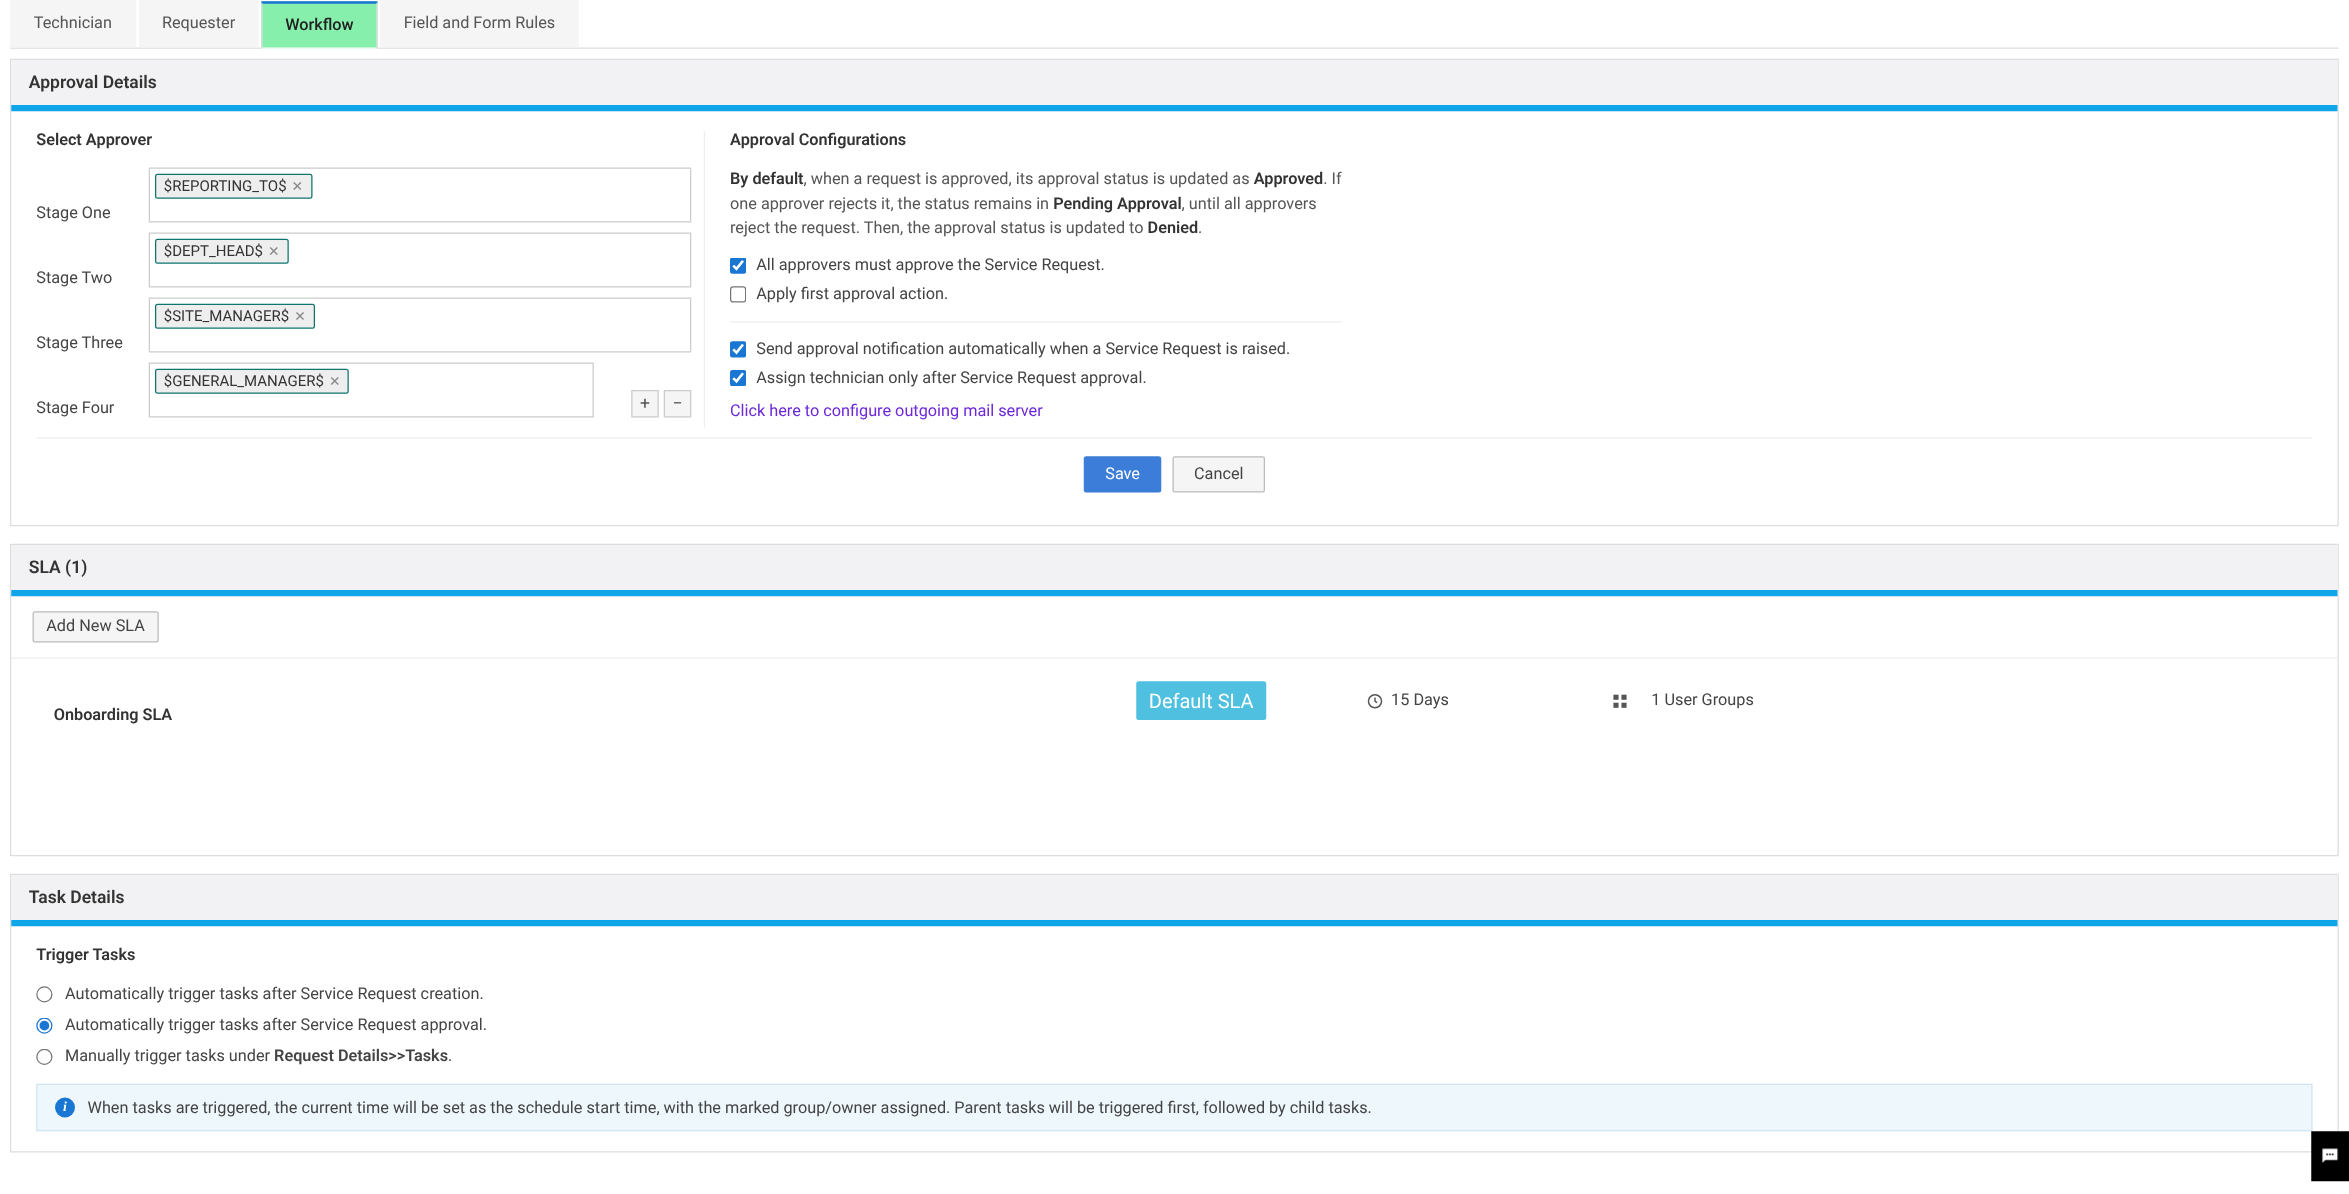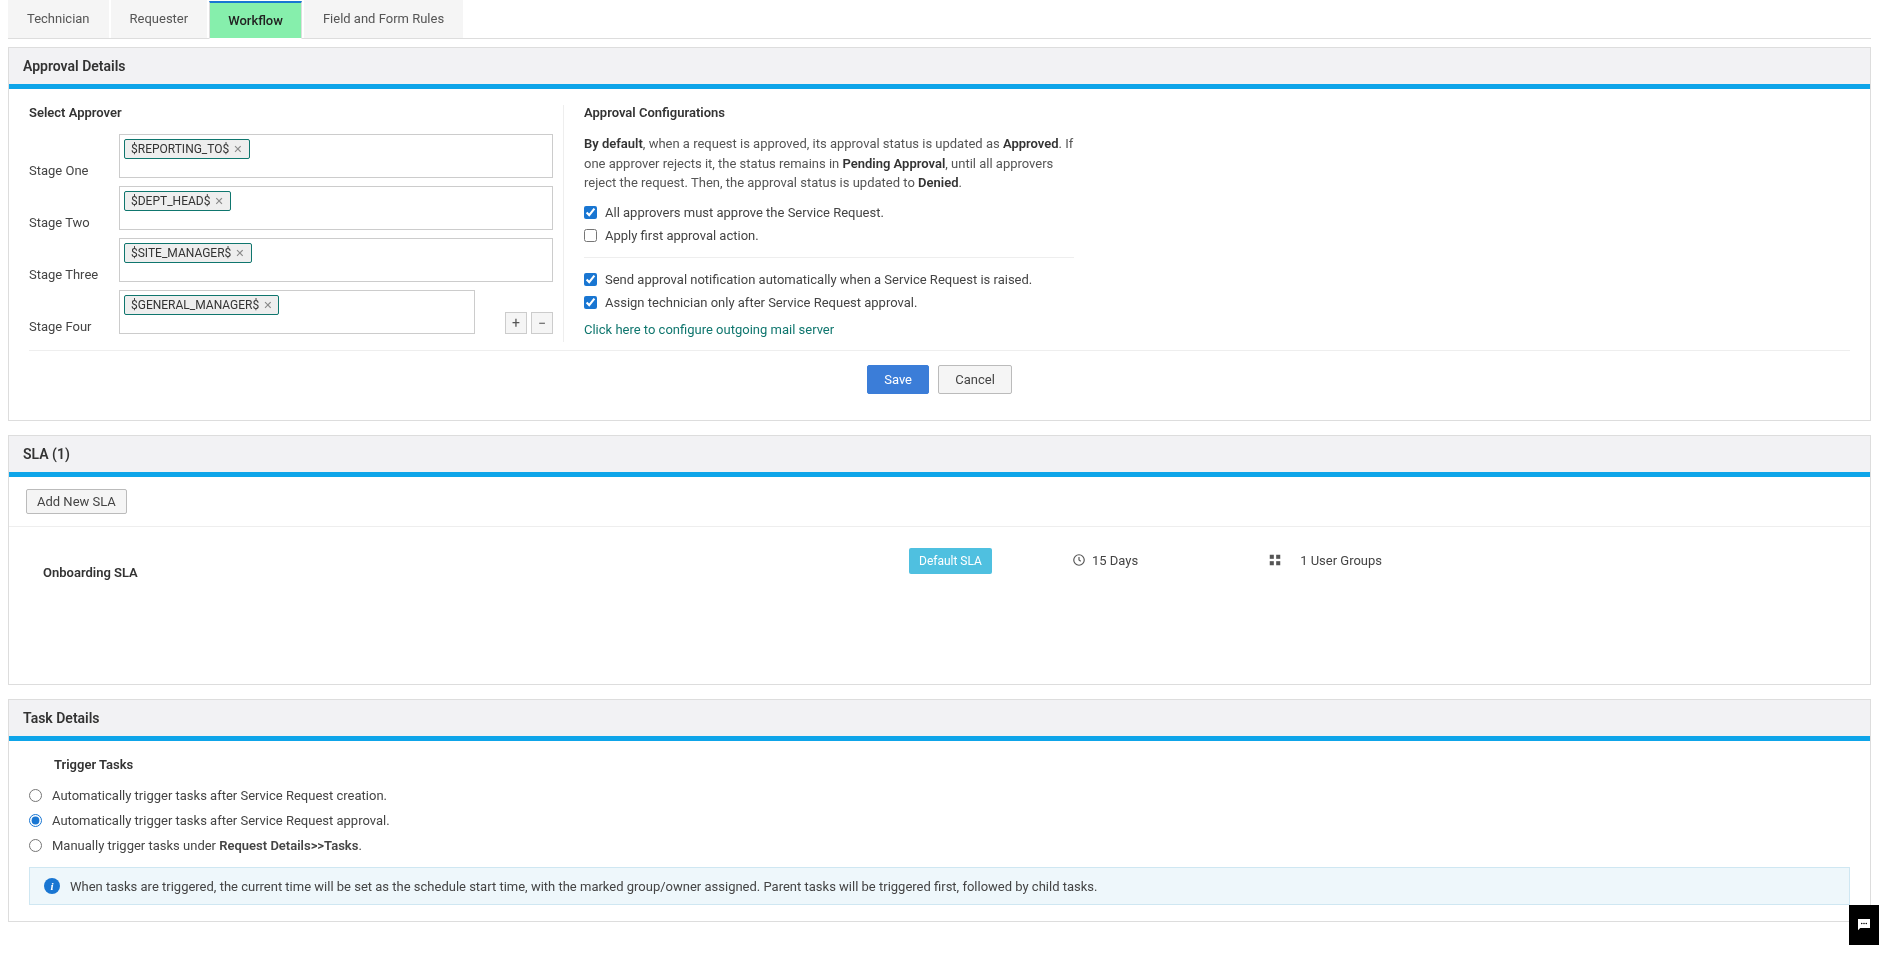--- a/index.html
+++ b/index.html
@@ -29,31 +29,31 @@
 .stage-btns { display: flex; gap: 4px; margin-left: 30px; align-items: center; padding-top: 4px; }
 .icon-btn { width: 22px; height: 22px; border: 1px solid #ccc; background: #f5f5f5; color: #555; display: flex; align-items: center; justify-content: center; cursor: pointer; font-size: 14px; }
 
 .desc-text { color: #555; line-height: 1.5; margin-bottom: 12px; }
 .desc-text b { font-weight: 600; color: #333; }
 
 .check-row { margin-bottom: 8px; display: flex; align-items: center; }
 .check-row input[type=checkbox] { margin-right: 8px; accent-color: #1976d2; }
 .check-row label { color: #444; }
 .divider { border-top: 1px solid #eee; margin: 14px 0; }
-.link { color: #0f766e; cursor: pointer; font-size: 13px; text-align: right; }
+.link { color: #6d28d9; cursor: pointer; font-size: 13px; text-align: right; }
 
 .btn-row { text-align: center; padding: 14px 0 10px; border-top: 1px solid #eee; margin-top: 8px; }
 .btn { display: inline-block; padding: 6px 16px; border: 1px solid #bbb; background: #f5f5f5; color: #444; cursor: pointer; border-radius: 2px; margin: 0 3px; font-size: 13px; }
 .btn.primary { background: #3b7dd8; border-color: #3b7dd8; color: #fff; }
 
 .sla-body { padding: 12px 14px; }
 .sla-row { display: flex; align-items: center; padding: 14px 20px; border-top: 1px solid #eee; }
 .sla-name { font-weight: 600; color: #333; flex: 0 0 880px; padding-left: 14px; margin-top: 24px; }
-.sla-badge { background: #4fc0e0; color: #fff; padding: 6px 10px; font-size: 12px; border-radius: 2px; margin-right: 80px; }
-.sla-meta { display: flex; align-items: flex-start; color: #444; margin-right: 130px; }
+.sla-badge { background: #4fc0e0; color: #fff; padding: 6px 10px; font-size: 16px; border-radius: 2px; margin-right: 80px; }
+.sla-meta { display: flex; align-items: flex-end; color: #444; margin-right: 130px; }
 .sla-meta .ico { margin-right: 6px; color: #666; }
 
 .task-body { padding: 16px 20px; }
 .radio-row { display: flex; align-items: center; margin-bottom: 10px; }
 .radio-row input[type=radio] { margin-right: 10px; accent-color: #1976d2; }
 .radio-row label { color: #444; }
 .radio-row label b { font-weight: 600; }
 
 .info-box { background: #eef7fb; border: 1px solid #cfe7f2; padding: 10px 14px; margin-top: 14px; display: flex; align-items: center; color: #444; max-width: 100%; }
 .info-ico { width: 16px; height: 16px; border-radius: 50%; background: #1976d2; color: #fff; display: inline-flex; align-items: center; justify-content: center; font-size: 11px; font-weight: bold; margin-right: 10px; font-style: italic; font-family: serif; }
@@ -173,21 +173,21 @@
         </span>
         <span>1 User Groups</span>
       </div>
     </div>
     <div style="height:90px;"></div>
   </div>
 
   <div class="panel">
     <div class="panel-header">Task Details</div>
     <div class="task-body">
-      <div class="section-label" style="margin-bottom:16px;margin-left:25px;">Trigger Tasks</div>
+      <div class="section-label" style="margin-bottom:16px;">Trigger Tasks</div>
       <div class="radio-row">
         <input type="radio" name="trigger" style="">
         <label>Automatically trigger tasks after Service Request creation.</label>
       </div>
       <div class="radio-row">
         <input type="radio" name="trigger" checked="" style="">
         <label>Automatically trigger tasks after Service Request approval.</label>
       </div>
       <div class="radio-row">
         <input type="radio" name="trigger" style="">

